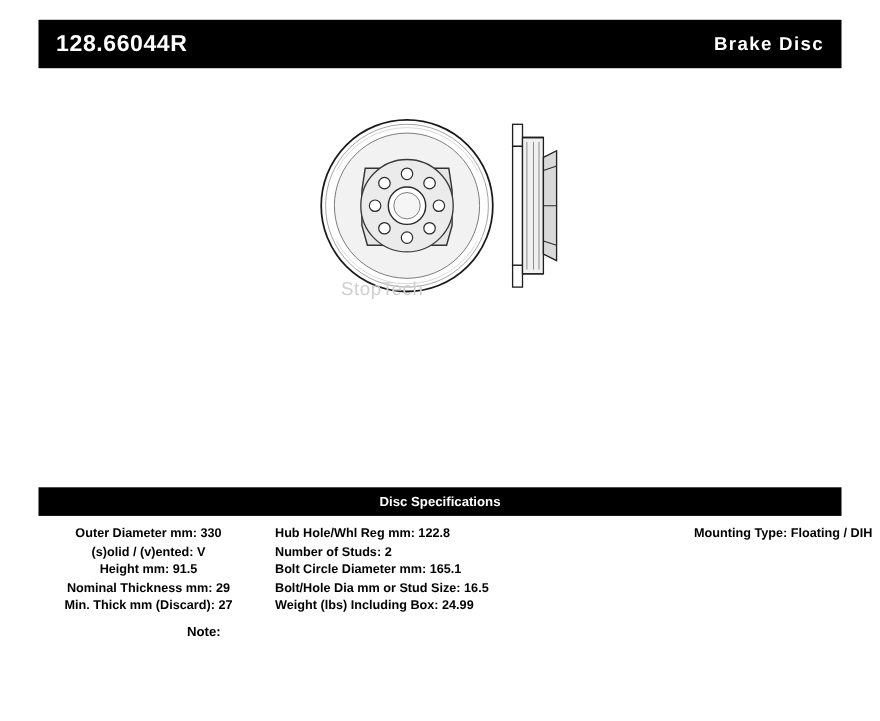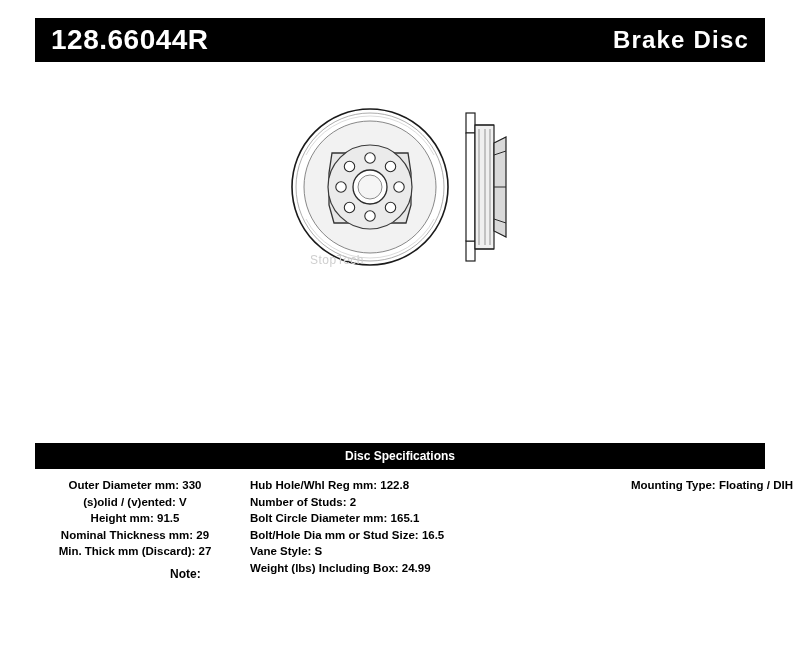--- a/index.html
+++ b/index.html
@@ -25,31 +25,31 @@
     height: 44px;
     background: #000000;
     color: #ffffff;
     box-sizing: border-box;
   }
   .header-part-number {
     position: absolute;
     left: 16px;
     top: 50%;
     transform: translateY(-50%);
-    font-size: 28px;
+    font-size: 21px;
     font-weight: bold;
     letter-spacing: 0.5px;
     white-space: nowrap;
   }
   .header-title {
     position: absolute;
     right: 16px;
     top: 50%;
     transform: translateY(-50%);
-    font-size: 24px;
+    font-size: 17px;
     font-weight: bold;
     letter-spacing: 1.2px;
     white-space: nowrap;
     text-align: right;
   }
 
   
   .product-image-area {
     position: absolute;
     left: 270px;
@@ -57,21 +57,21 @@
     width: 280px;
     height: 200px;
   }
   .rotor-svg {
     display: block;
   }
   .watermark {
     position: absolute;
     left: 40px;
     top: 158px;
-    font-size: 12px;
+    font-size: 17px;
     color: #cfcfcf;
     letter-spacing: 0.5px;
     white-space: nowrap;
   }
 
   
   .spec-section {
     position: absolute;
     left: 35px;
     top: 443px;
@@ -190,21 +190,20 @@
       <div class="spec-line">Height mm: 91.5</div>
       <div class="spec-line">Nominal Thickness mm: 29</div>
       <div class="spec-line">Min. Thick mm (Discard): 27</div>
     </div>
 
     <div class="spec-col spec-col-mid">
       <div class="spec-line">Hub Hole/Whl Reg mm: 122.8</div>
       <div class="spec-line">Number of Studs: 2</div>
       <div class="spec-line">Bolt Circle Diameter mm: 165.1</div>
       <div class="spec-line">Bolt/Hole Dia mm or Stud Size: 16.5</div>
-      <div class="spec-line">Vane Style: S</div>
       <div class="spec-line">Weight (lbs) Including Box: 24.99</div>
     </div>
 
     <div class="spec-col spec-col-right">
       <div class="spec-line">Mounting Type: Floating / DIH</div>
     </div>
   </div>
 </div>
 
 <div class="note-row">Note:</div>

